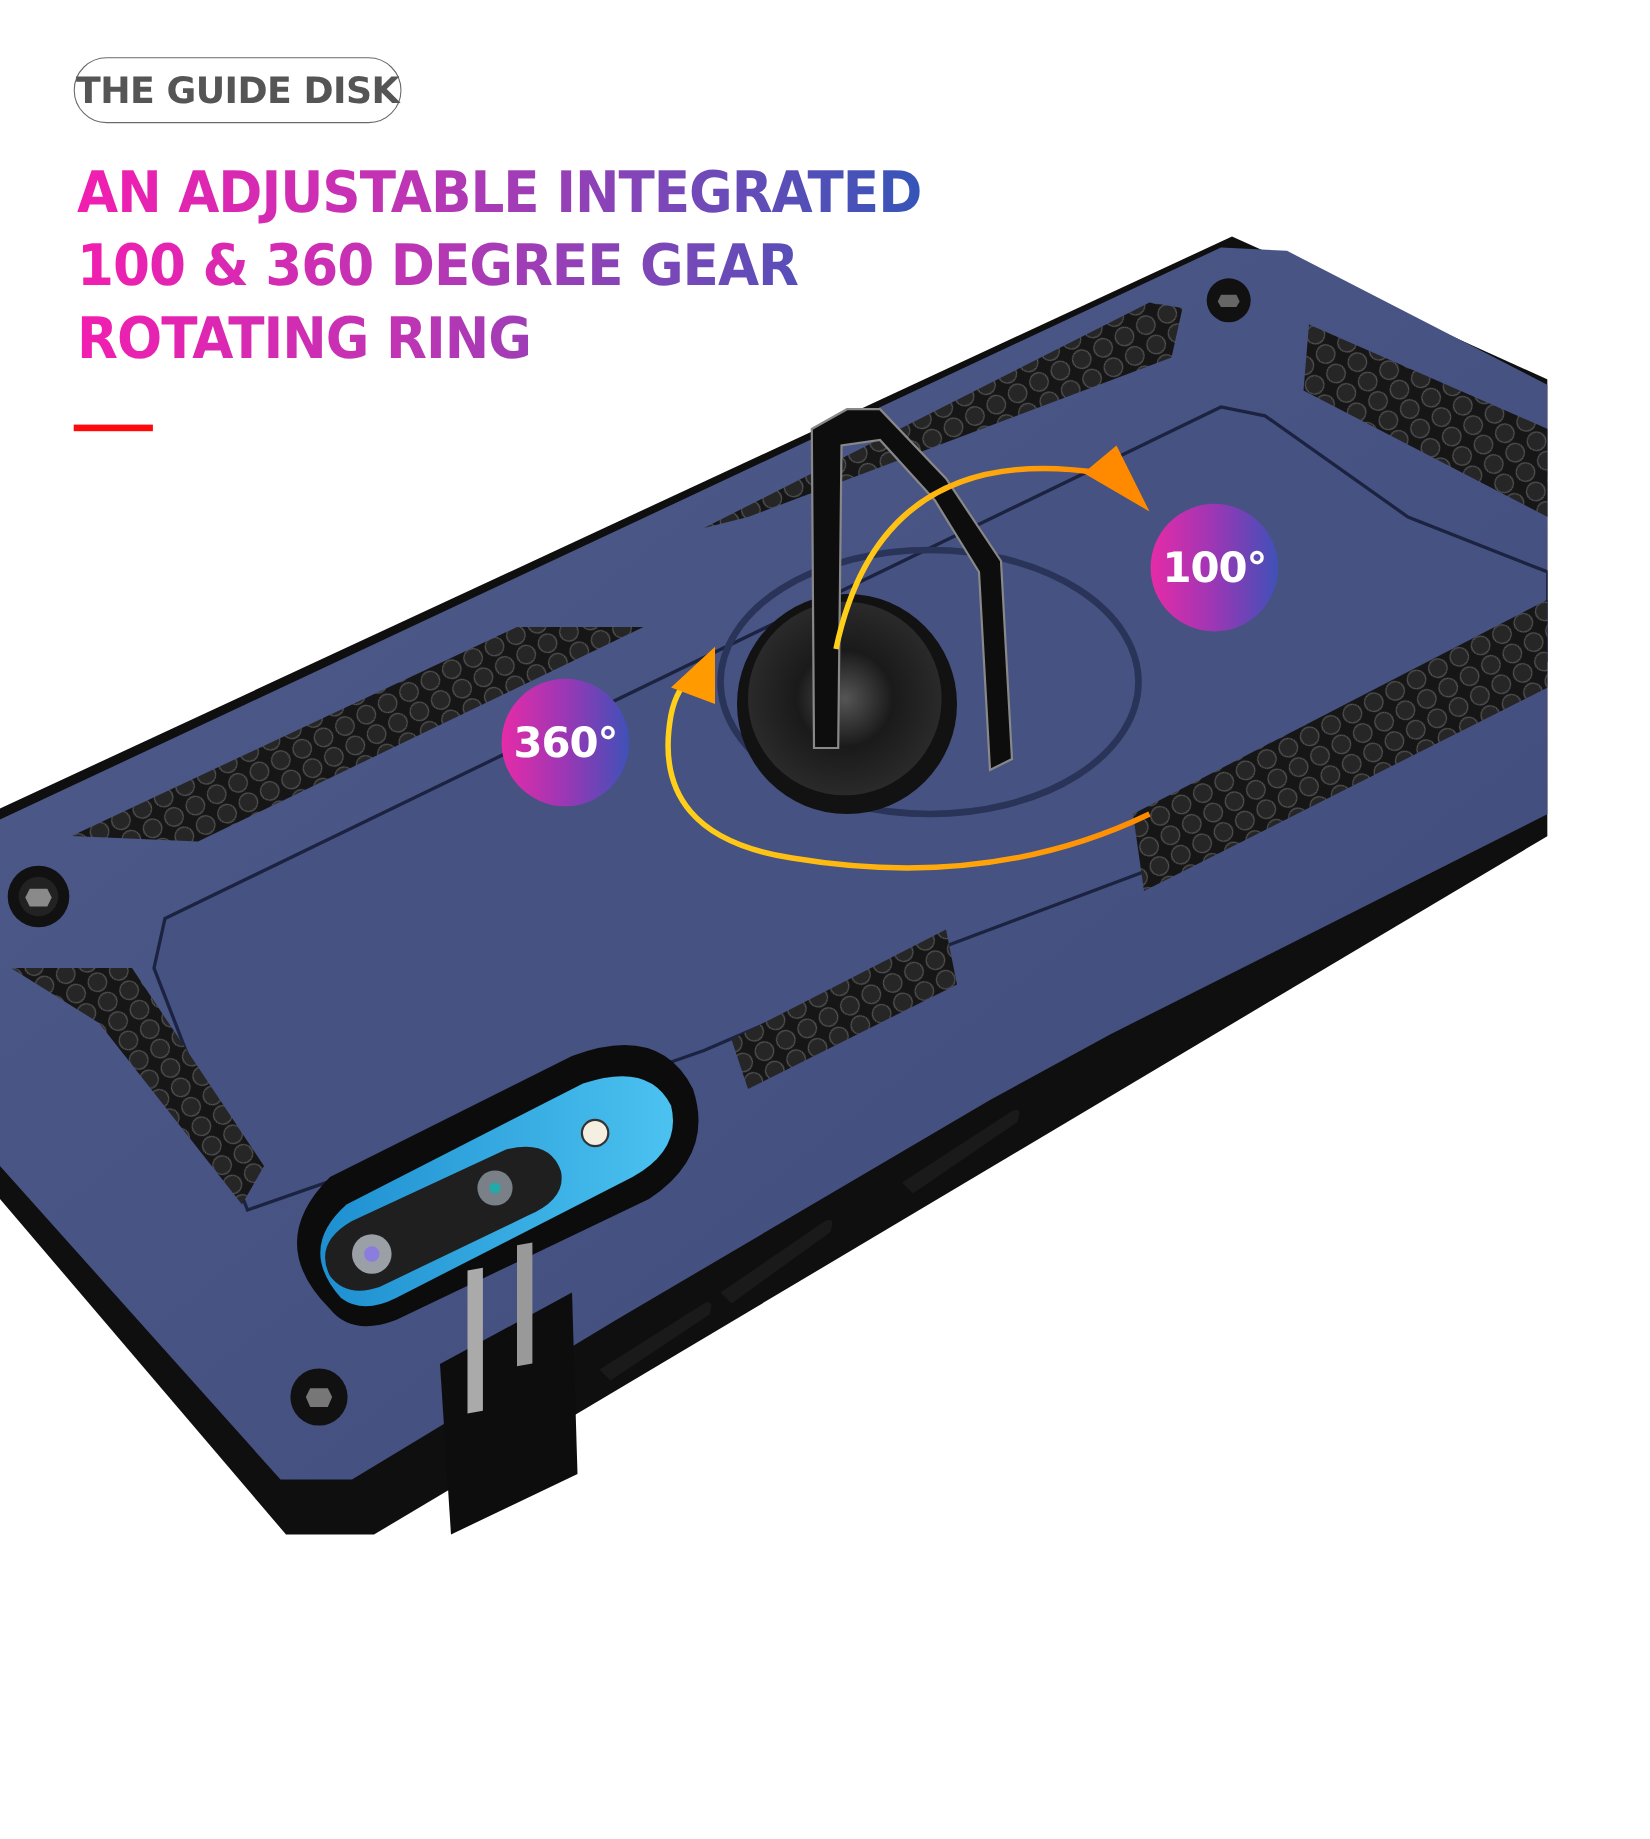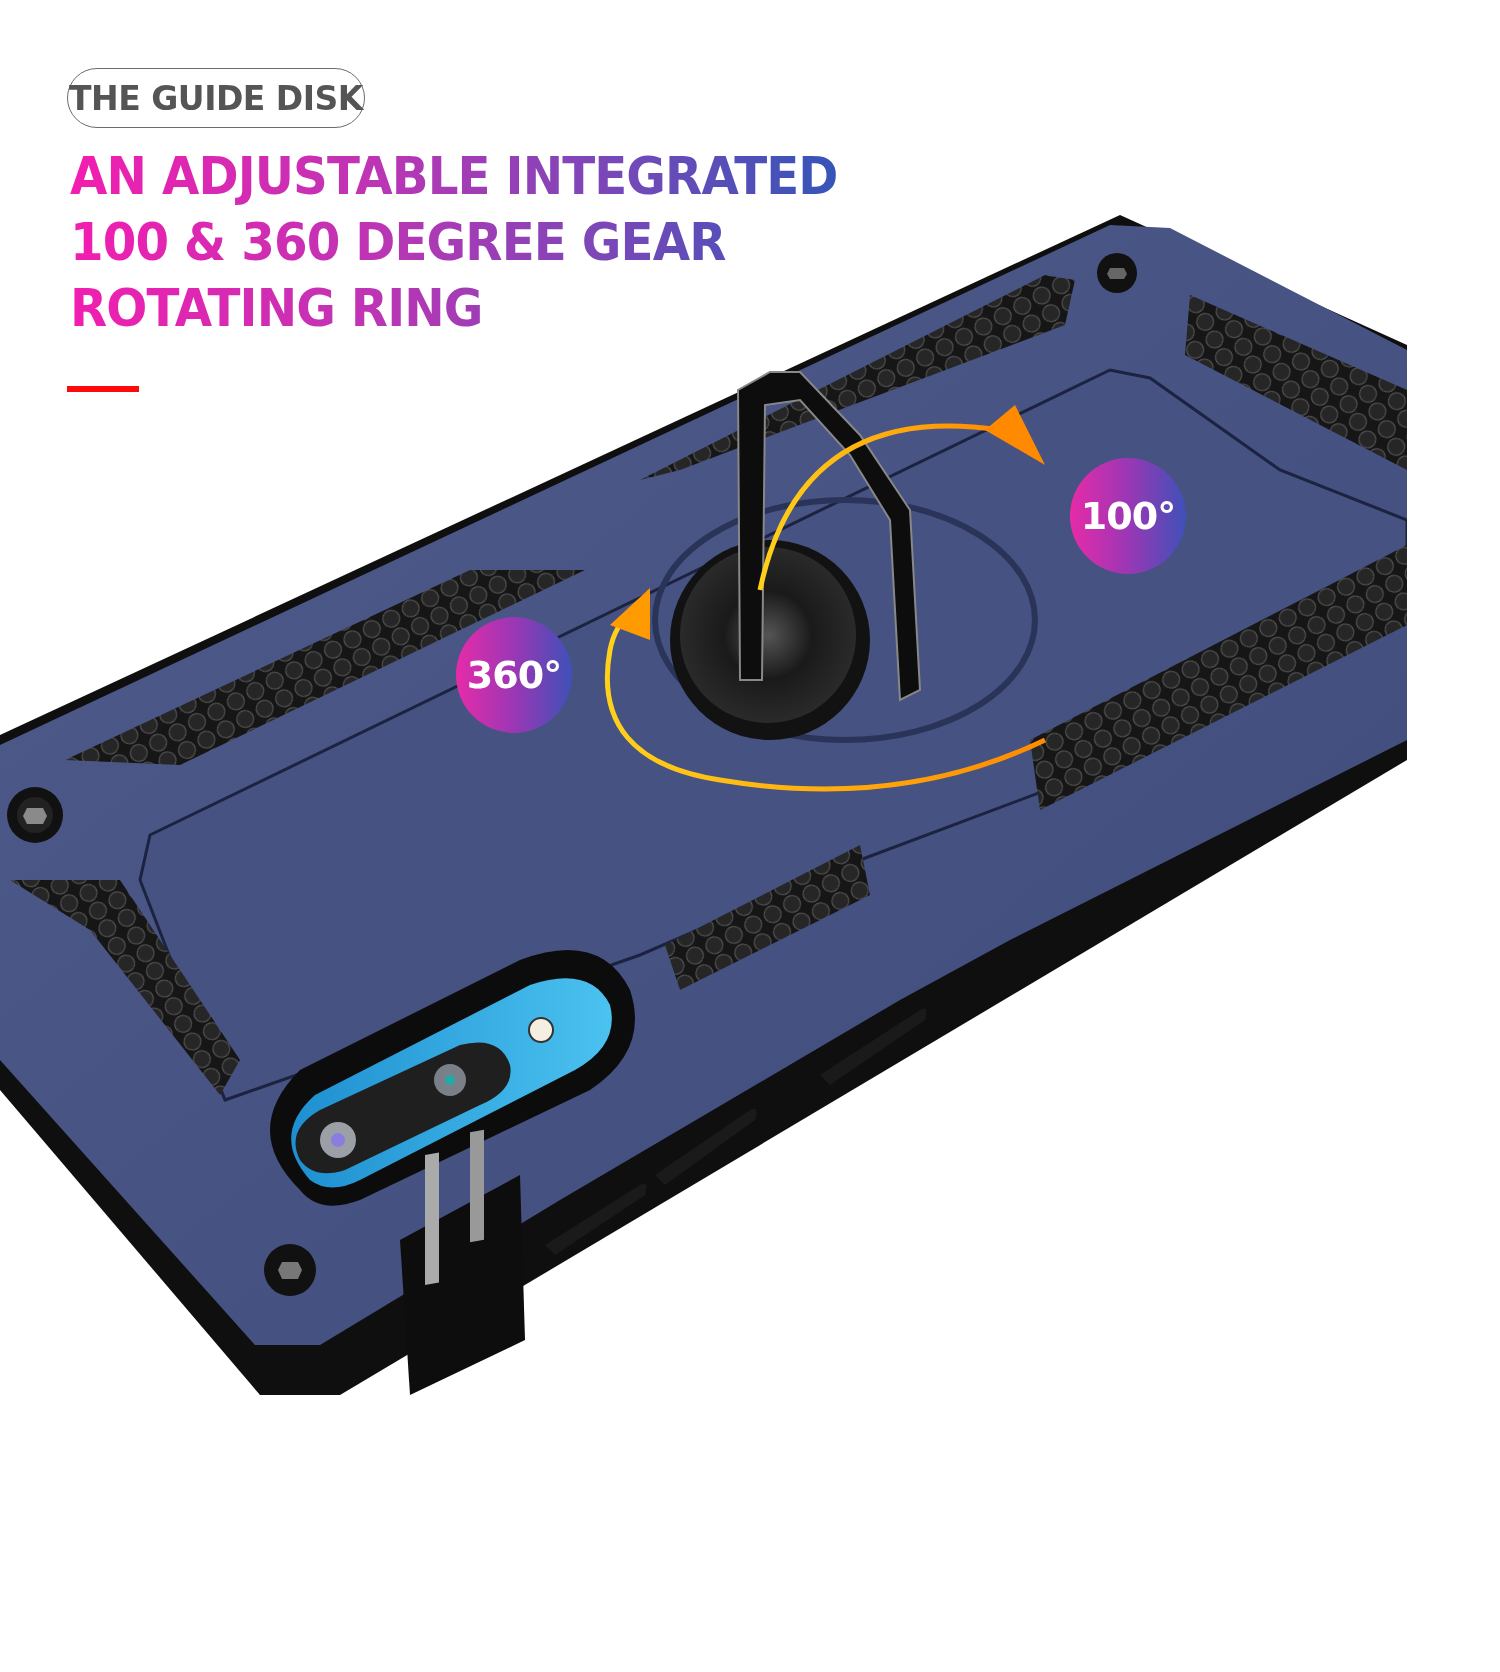--- a/index.html
+++ b/index.html
@@ -3,41 +3,40 @@
 <meta charset="utf-8">
 <style>
   html, body { margin: 0; padding: 0; background: #ffffff; }
   body { width: 1407px; height: 1672px; position: relative; overflow: hidden; font-family: "DejaVu Sans", "Liberation Sans", sans-serif; }
   .guide-pill {
     position: absolute; left: 67px; top: 52px; width: 298px; height: 60px;
     border: 1.5px solid #6b6b6b; border-radius: 32px; box-sizing: border-box;
     display: flex; align-items: center; justify-content: center;
     color: #555555; font-weight: bold; font-size: 33px; letter-spacing: -0.5px;
     font-family: "DejaVu Sans", sans-serif;
-    margin-top: 16px;
   }
   .headline {
     position: absolute; left: 70px; top: 143px; width: 900px;
     font-family: "DejaVu Sans", sans-serif; font-weight: bold;
     font-size: 52px; line-height: 66px; letter-spacing: -1px;
     background: linear-gradient(90deg, #f21eb0 0%, #c034b4 35%, #7848b8 65%, #2059b8 100%);
     -webkit-background-clip: text; background-clip: text; color: transparent;
     transform: scaleX(0.93); transform-origin: left top;
   }
   .headline div { white-space: nowrap; }
   .accent-line { position: absolute; left: 67px; top: 386px; width: 72px; height: 6px; background: #ff0a0a; }
   .scene { position: absolute; left: 0; top: 0; width: 1407px; height: 1672px; }
   .badge {
     position: absolute; width: 116px; height: 116px; border-radius: 50%;
     display: flex; align-items: center; justify-content: center;
     color: #ffffff; font-weight: bold; font-size: 38px; letter-spacing: -1px;
     background: linear-gradient(90deg, #e62ba8 0%, #9b37b5 50%, #3f51b8 100%);
     font-family: "DejaVu Sans", sans-serif;
   }
-  .badge-100 { left: 1070px; top: 458px; }
+  .badge-100 { left: 1046px; top: 458px; }
   .badge-360 { left: 456px; top: 617px; }
 </style>
 </head>
 <body>
 
 <div class="guide-pill">
   <span>THE GUIDE DISK</span>
 </div>
 
 <div class="headline">

